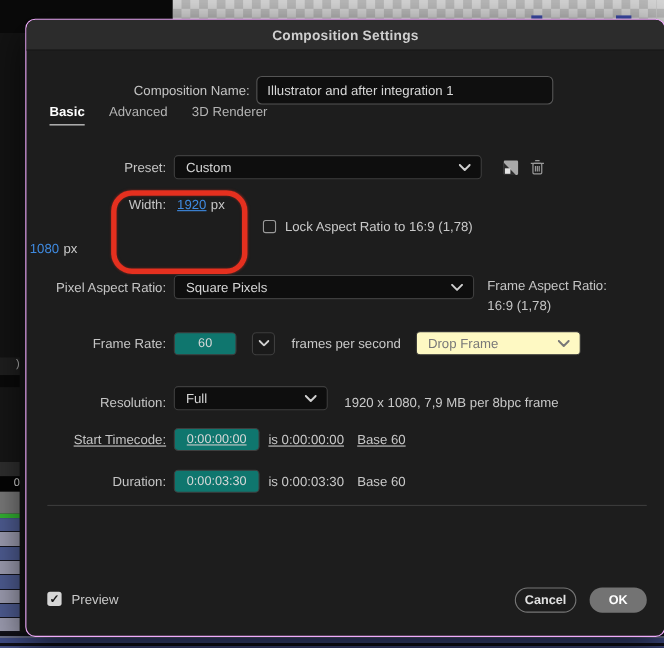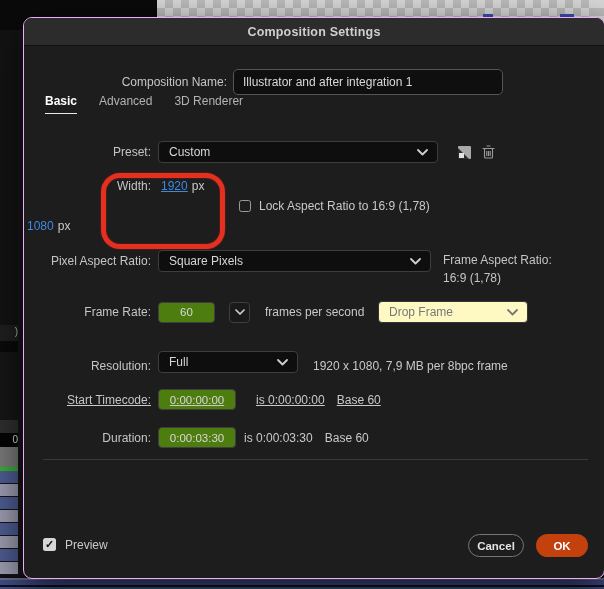--- a/index.html
+++ b/index.html
@@ -32,21 +32,21 @@
     box-shadow:0 12px 38px rgba(0,0,0,.7);overflow:hidden;}
   .titlebar{position:absolute;left:0;top:0;width:100%;height:27px;background:#2c2c2c;
     border-bottom:1px solid #131313;display:flex;align-items:center;justify-content:center;}
   .titlebar span{color:#cfcfcf;font-size:12.5px;font-weight:700;letter-spacing:.2px;}
 
   .row{position:absolute;display:flex;align-items:center;font-size:12px;color:#c9c9c9;white-space:nowrap;}
   .lbl{width:127px;text-align:right;margin-right:7px;color:#c5c5c5;}
 
   .text-input{background:#0f0f0f;border:1px solid #555;border-radius:5px;color:#d9d9d9;
     font-size:12px;padding:0 9px;display:flex;align-items:center;box-sizing:border-box;}
-  .small-input{background:#4d7c0f;border:1px solid #3e3e3e;border-radius:4px;color:#d9d9d9;
+  .small-input{background:#0f766e;border:1px solid #3e3e3e;border-radius:4px;color:#d9d9d9;
     font-size:11.5px;display:flex;align-items:center;justify-content:center;box-sizing:border-box;}
 
   .dropdown{background:#0e0e0e;border:1px solid #3e3e3e;border-radius:4px;height:22px;
     display:flex;align-items:center;box-sizing:border-box;padding:0 10px;color:#d6d6d6;font-size:12px;position:relative;}
   .dropdown .chev{position:absolute;right:9px;}
   .dropdown.disabled{background:#fef9c3;border-color:#343434;color:#787878;}
   .chev svg{display:block;}
 
   .tabs{position:absolute;left:21px;top:76px;display:flex;gap:22px;font-size:12px;}
   .tab{color:#b3b3b3;padding-bottom:5px;cursor:default;}
@@ -60,21 +60,21 @@
   .cb.checked{width:13px;height:13px;background:#d6d6d6;color:#151515;font-size:11px;font-weight:700;}
   .cb.checked::after{content:"✓";}
 
   .divider{position:absolute;left:19px;top:441px;width:545px;height:1px;background:#3a3a3a;}
 
   .swatch{width:37px;height:20px;background:#000;border:1px solid #8a8a8a;box-sizing:border-box;}
 
   .btn{height:23px;border-radius:11.5px;display:flex;align-items:center;justify-content:center;
     font-size:11.5px;font-weight:700;box-sizing:border-box;}
   .btn-cancel{position:absolute;left:444px;top:516px;width:56px;border:1.5px solid #767676;color:#e2e2e2;background:transparent;}
-  .btn-ok{position:absolute;left:512px;top:516px;width:52px;background:#c2410c;color:#fff;border:none;}
+  .btn-ok{position:absolute;left:512px;top:516px;width:52px;background:#737373;color:#fff;border:none;}
 
   .annotation{position:absolute;left:77px;top:155px;width:114px;height:66px;
     border:5px solid #e5301f;border-radius:19px;pointer-events:none;
     box-shadow:0 0 2px rgba(229,48,31,.5), inset 0 0 2px rgba(229,48,31,.5);}
 
   .far-block{position:absolute;left:419px;top:233px;font-size:12px;color:#c5c5c5;line-height:18px;}
 
   .icon-btn{display:flex;align-items:center;justify-content:center;}
   .save-preset{width:13px;height:13px;position:relative;background:#a9a9a9;border-radius:1px;}
   .save-preset::after{content:"";position:absolute;left:0;bottom:0;border-style:solid;
@@ -222,21 +222,21 @@
               <polyline points="1,1 5.5,5.5 10,1" fill="none" stroke="#cfcfcf" stroke-width="1.8" stroke-linecap="round" stroke-linejoin="round"></polyline>
             </svg>
         </span>
       </span>
       <span style="margin-left:15px;">1920 x 1080, 7,9 MB per 8bpc frame</span>
     </div>
 
     <div class="row" style="left:0;top:371px;height:21px;text-decoration:underline;">
       <span class="lbl">Start Timecode:</span>
       <span class="small-input" style="width:78px;height:21px;">0:00:00:00</span>
-      <span style="margin-left:20px;">is 0:00:00:00</span>
+      <span style="margin-left:8px;">is 0:00:00:00</span>
       <span style="margin-left:12px;">Base 60</span>
     </div>
 
     <div class="row" style="left:0;top:409px;height:21px;">
       <span class="lbl">Duration:</span>
       <span class="small-input" style="width:78px;height:21px;">0:00:03:30</span>
       <span style="margin-left:8px;">is 0:00:03:30</span>
       <span style="margin-left:12px;">Base 60</span>
     </div>
 

